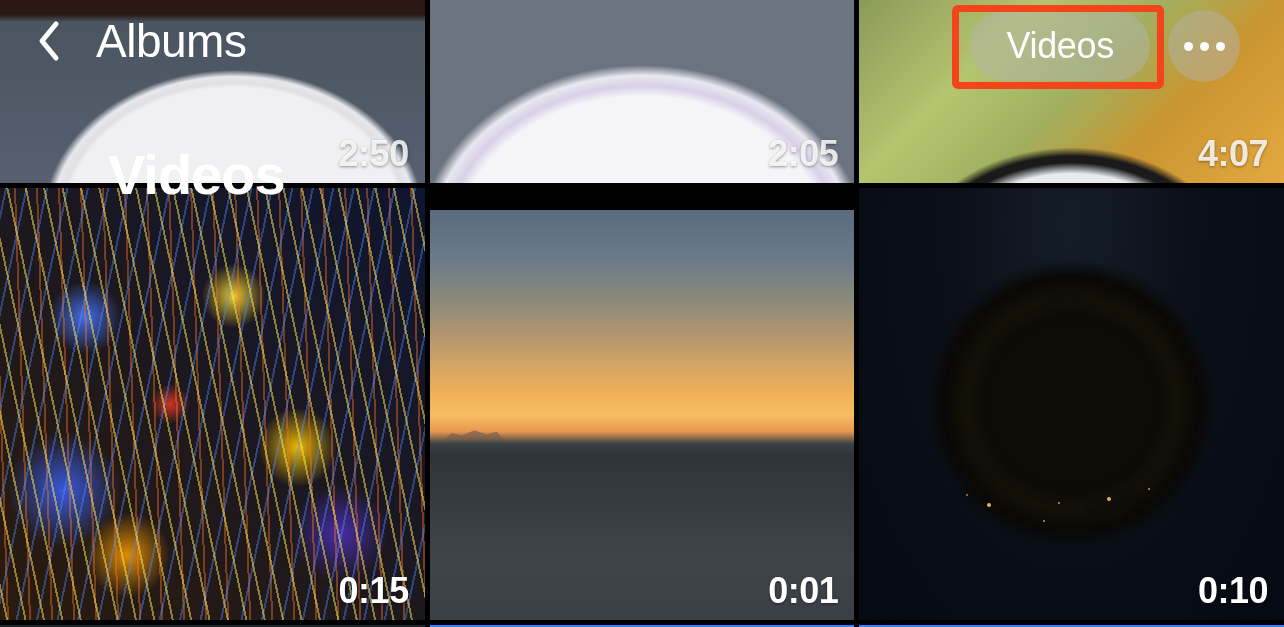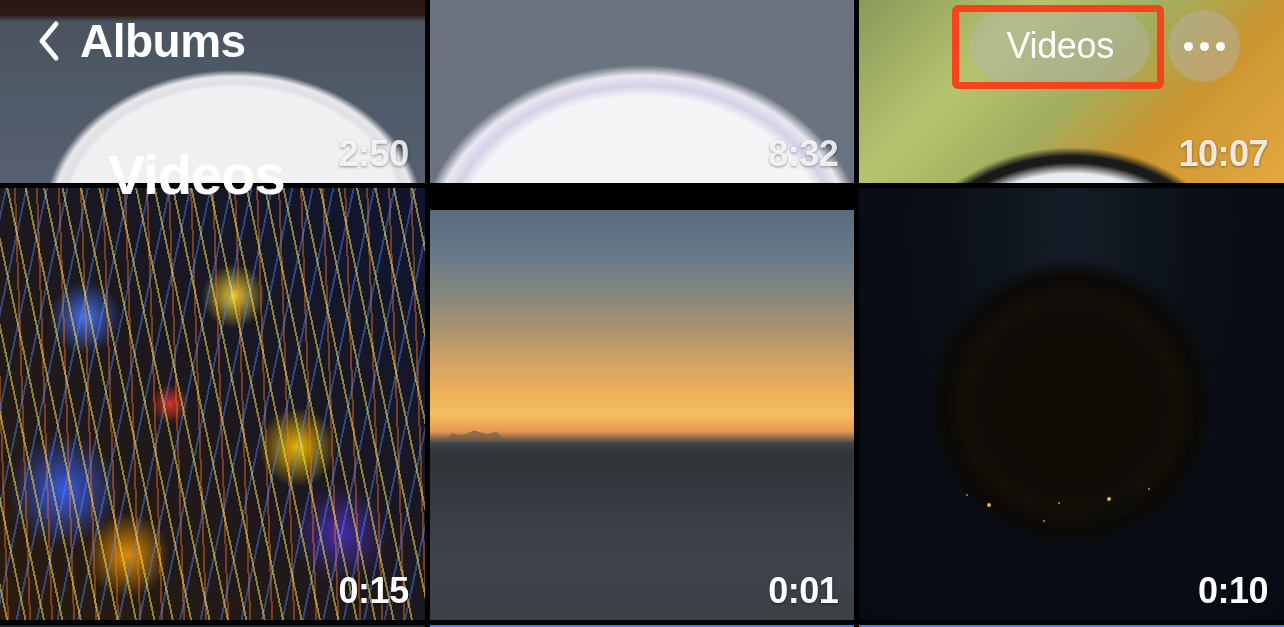--- a/index.html
+++ b/index.html
@@ -199,22 +199,23 @@
     }
     
     .chevron svg {
       width: 100%;
       height: 100%;
     }
     
     .back-label {
       color: #fff;
       font-size: 46px;
-      font-weight: 700;
+      font-weight: 400;
       letter-spacing: -0.5px;
+      margin-left: 16px;
     }
     
     .title {
       position: absolute;
       top: 142px;
       left: 96px;
       color: #fff;
       font-size: 56px;
       font-weight: 700;
       letter-spacing: -1px;
@@ -285,24 +286,24 @@
     }
   </style>
 </head>
 <body>
 
 <div class="grid">
   <div class="thumb row1 thumb-1-1">
     <div class="duration">2:50</div>
   </div>
   <div class="thumb row1 thumb-1-2">
-    <div class="duration">8:32</div>
+    <div class="duration">2:05</div>
   </div>
   <div class="thumb row1 thumb-1-3">
-    <div class="duration">10:07</div>
+    <div class="duration">4:07</div>
   </div>
 
   <div class="thumb thumb-2-1">
     <div class="duration">0:15</div>
   </div>
   <div class="thumb thumb-2-2">
     <div class="duration">0:01</div>
   </div>
   <div class="thumb thumb-2-3">
     <div class="duration">0:10</div>

